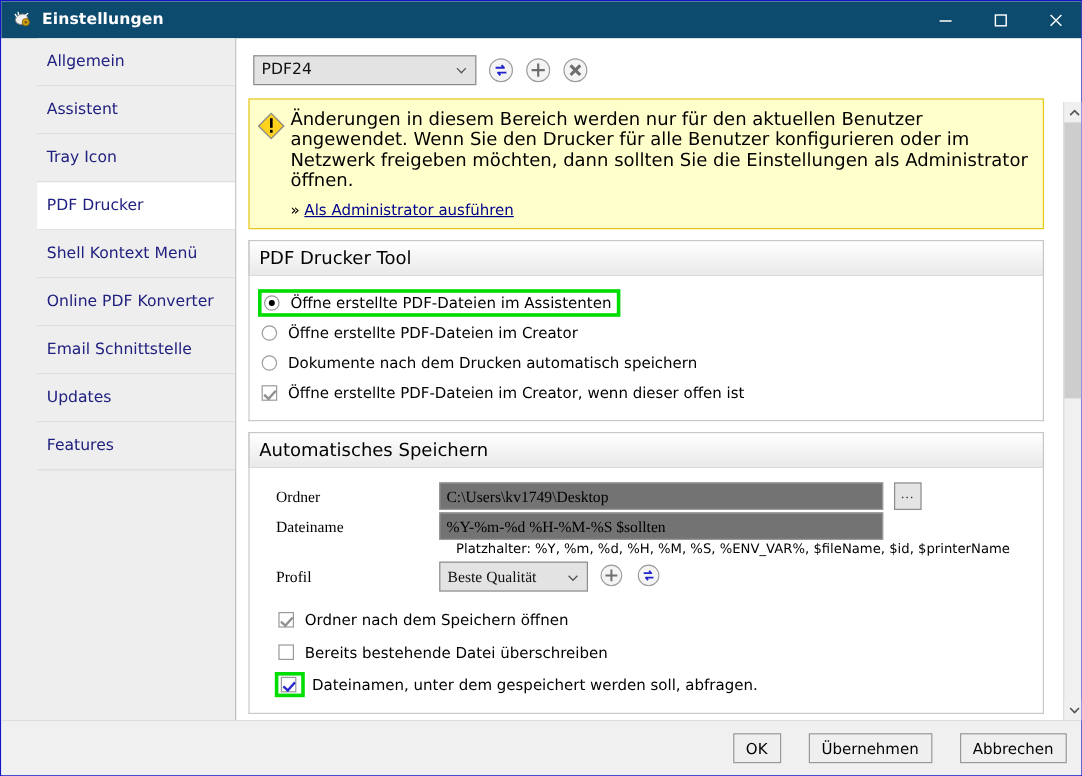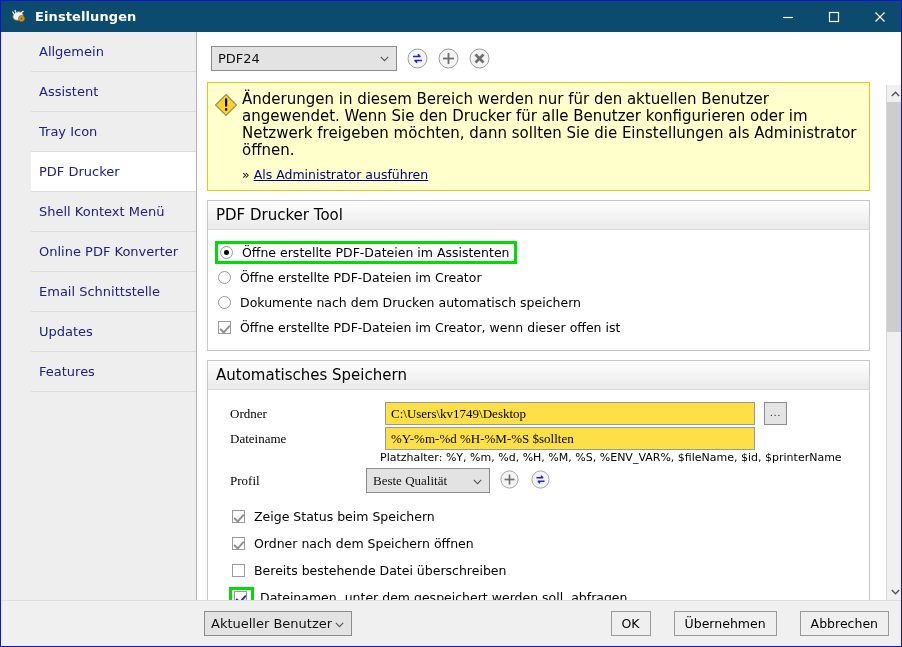--- a/index.html
+++ b/index.html
@@ -269,30 +269,29 @@
     width: 150px;
     font-size: 13px;
     color: #000000;
     padding-left: 14px;
     box-sizing: border-box;
     flex: none;
   }
   .text-input {
     height: 23px;
     border: 1px solid #999999;
-    background: #fde047;
+    background: #737373;
     box-sizing: border-box;
     font-size: 13px;
     color: #000000;
     padding-left: 5px;
     line-height: 21px;
     white-space: nowrap;
     overflow: hidden;
     cursor: text;
-    margin-left: 19px;
   }
   .inp-ordner { width: 370px; }
   .inp-datei { width: 370px; }
   .browse-btn {
     width: 23px; height: 23px;
     margin-left: 9px;
     border: 1px solid #8c8c8c;
     background: #e4e4e4;
     box-sizing: border-box;
     font-size: 11px;
@@ -561,24 +560,20 @@
                 <svg width="19" height="19" viewBox="0 0 21 21">
                   <circle cx="10.5" cy="10.5" r="9.5" fill="#f4f4f4" stroke="#9c9c9c" stroke-width="1"></circle>
                   <path d="M6 8.5 L13 8.5 L11 6.2 M15 12.5 L8 12.5 L10 14.8" fill="none" stroke="#2222cc" stroke-width="1.6" stroke-linejoin="round"></path>
                 </svg>
               </div>
             </div>
 
             <div class="check-list">
               <div class="check-row">
                 <span class="checkbox checked"></span>
-                <span class="check-label">Zeige Status beim Speichern</span>
-              </div>
-              <div class="check-row">
-                <span class="checkbox checked"></span>
                 <span class="check-label">Ordner nach dem Speichern öffnen</span>
               </div>
               <div class="check-row">
                 <span class="checkbox"></span>
                 <span class="check-label">Bereits bestehende Datei überschreiben</span>
               </div>
               <div class="check-row">
                 <span class="hl-wrap hl-green">
                   <span class="checkbox checked blue"></span>
                 </span>
@@ -602,26 +597,20 @@
           <svg width="9" height="6" viewBox="0 0 9 6">
             <polyline points="0.8,1 4.5,4.8 8.2,1" fill="none" stroke="#555555" stroke-width="1.4"></polyline>
           </svg>
         </div>
       </div>
 
     </div>
   </div>
 
   <div class="bottombar">
-    <div class="combo combo-user">
-      <span>Aktueller Benutzer</span>
-      <svg class="chev" width="9" height="6" viewBox="0 0 9 6">
-        <polyline points="0.8,0.8 4.5,4.6 8.2,0.8" fill="none" stroke="#555555" stroke-width="1.1"></polyline>
-      </svg>
-    </div>
     <div class="btn-group">
       <div class="btn btn-ok">OK</div>
       <div class="btn">Übernehmen</div>
       <div class="btn">Abbrechen</div>
     </div>
   </div>
 
 </div>
 
 </body></html>

